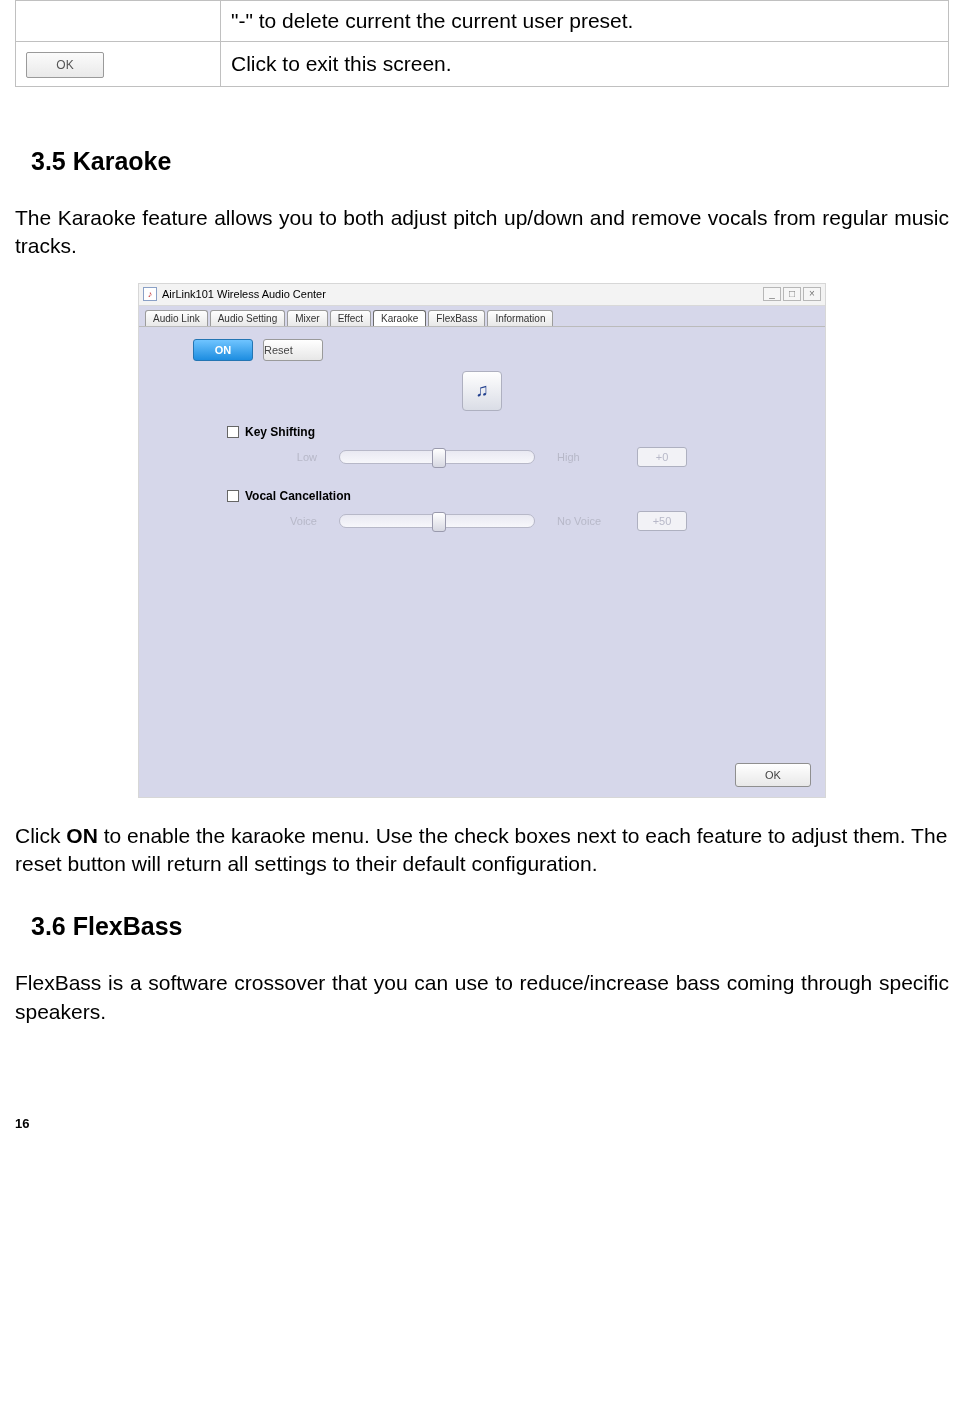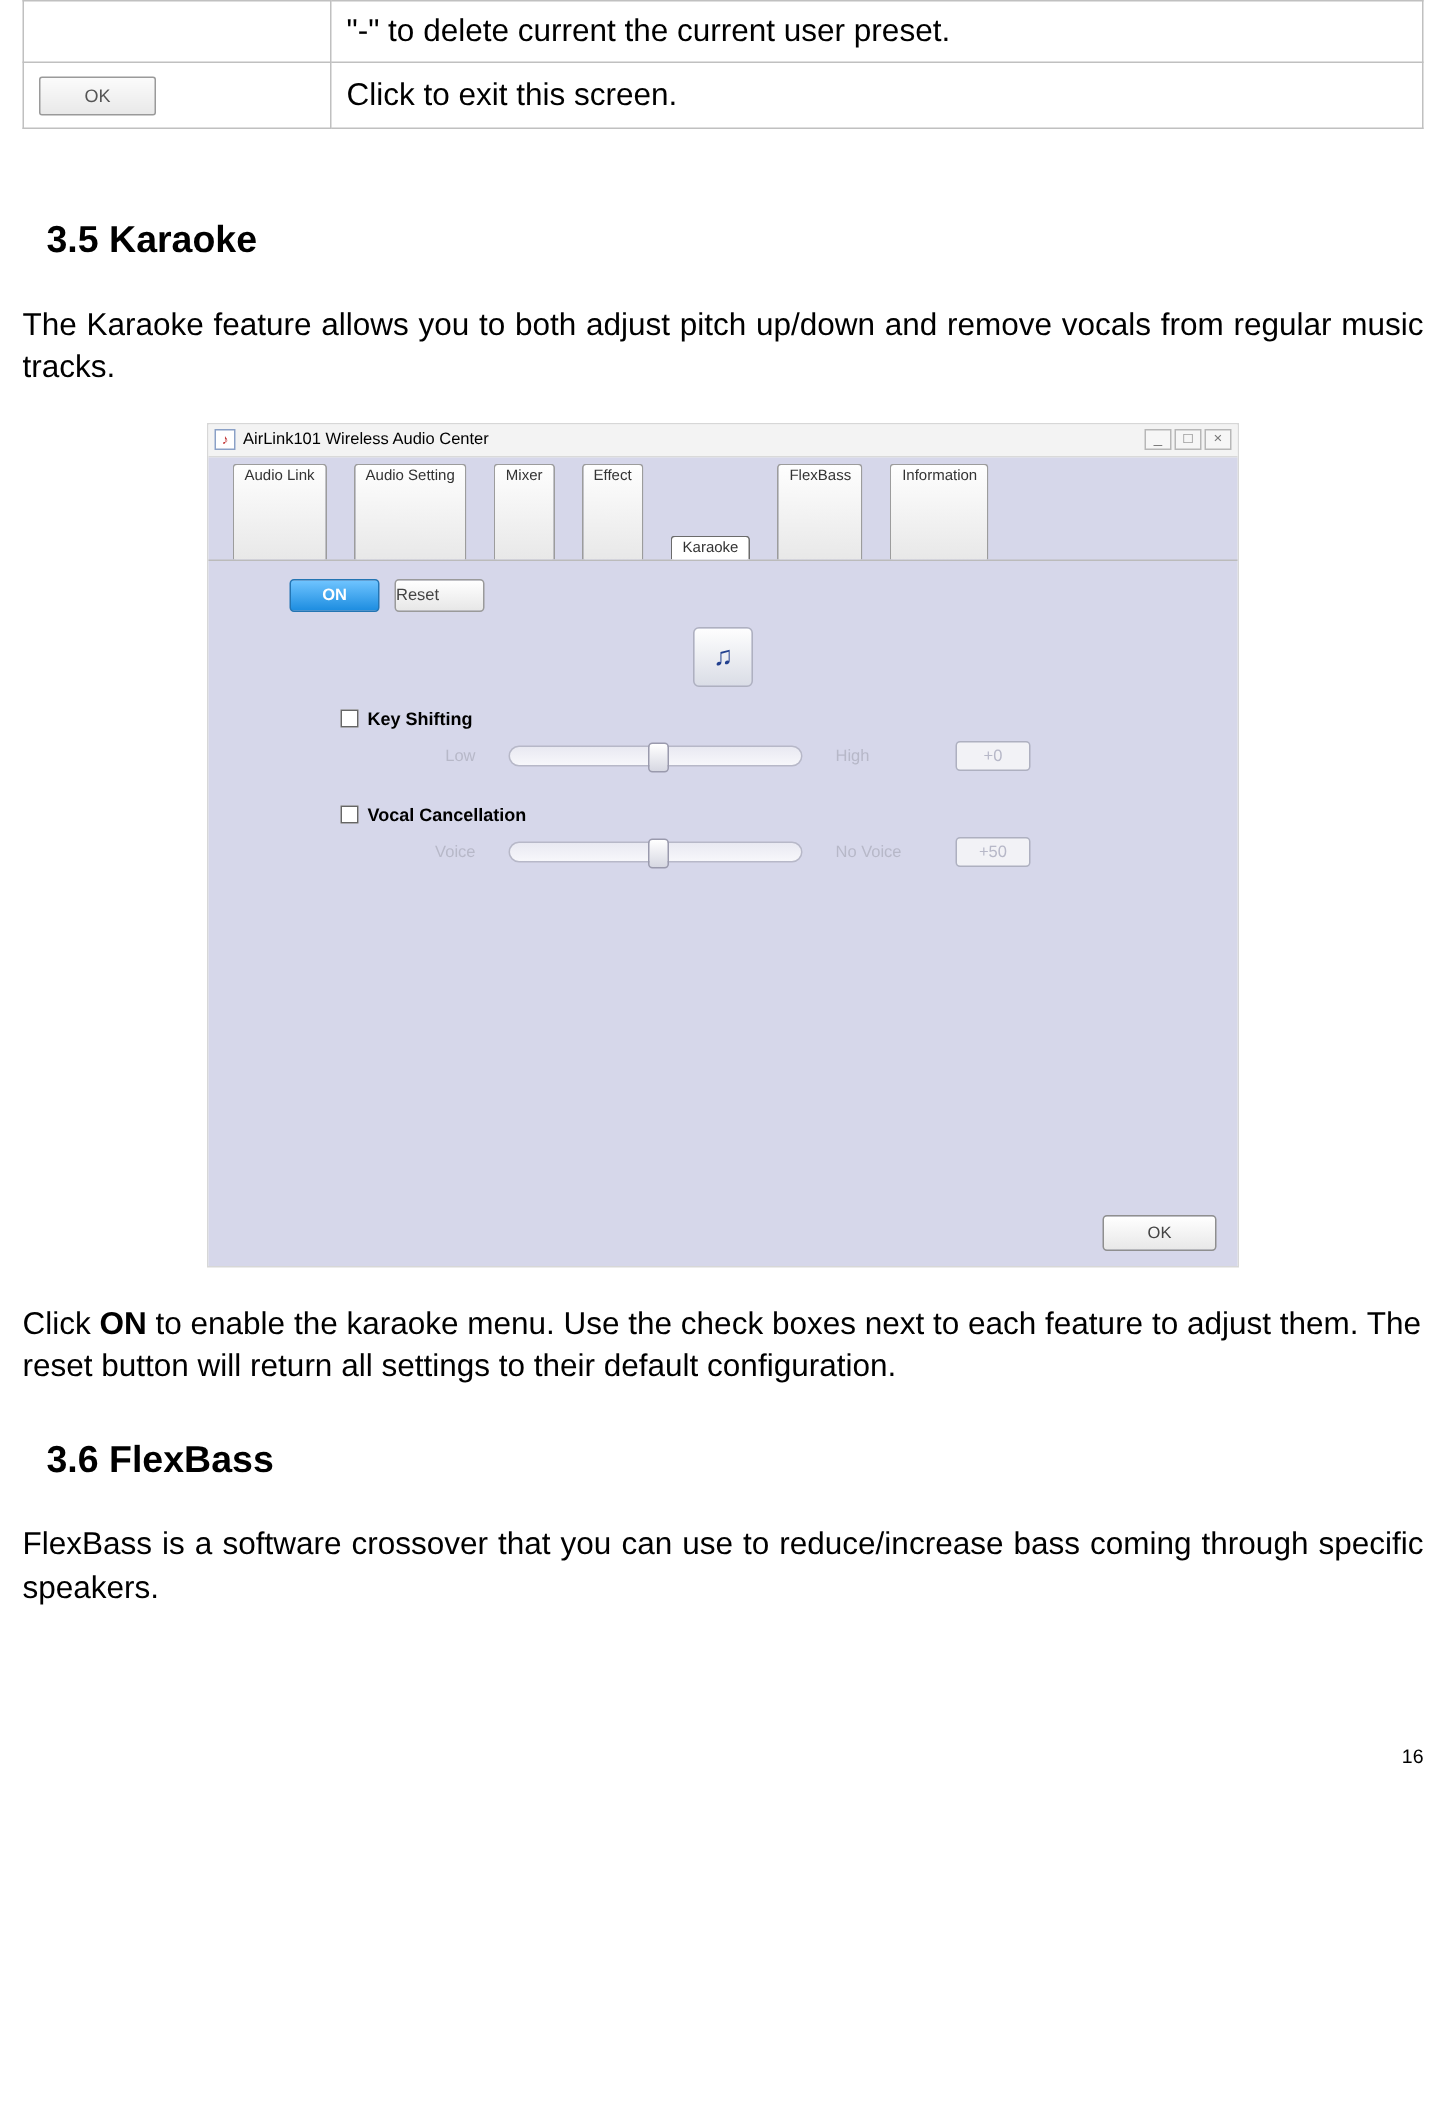--- a/index.html
+++ b/index.html
@@ -48,23 +48,23 @@
     font-weight: bold;
     margin: 60px 0 28px 16px;
   }
   p.body {
     font-size: 21px;
     line-height: 1.35;
     margin: 0 0 22px 0;
     text-align: justify;
   }
   .page-num {
-    text-align: right;
+    text-align: left;
     font-size: 13px;
-    font-weight: normal;
+    font-weight: bold;
     margin-top: 90px;
   }
 
   
   .shot-wrap {
     width: 688px;
     margin: 6px auto 24px auto;
     border: 1px solid #d7d7d7;
   }
   .titlebar {
@@ -91,39 +91,38 @@
     border: 1px solid #b7b7b7;
     background: #f6f6f6;
     font-size: 10px;
     line-height: 11px;
     text-align: center;
     color: #777;
     margin-left: 2px;
   }
   .tabs {
     display: flex;
-    gap: 16px;
-    padding: 4px 6px 0 16px;
+    gap: 0;
+    padding: 4px 6px 0 6px;
     background: #d6d7ea;
     border-bottom: 1px solid #bbb;
   }
   .tab {
     font-size: 10px;
     padding: 2px 7px;
     background: linear-gradient(#fefefe,#e8e8e8);
     border: 1px solid #9c9c9c;
     border-bottom: none;
     border-radius: 3px 3px 0 0;
     margin-right: 2px;
     color: #333;
   }
   .tab.active {
     background: #fff;
     border-color: #6b6b6b;
-    margin-top: 48px;
   }
   .content {
     background: #d6d7ea;
     height: 470px;
     position: relative;
     padding: 12px 18px;
   }
   .toprow { display: flex; gap: 10px; margin-left: 36px; }
   .onbtn {
     width: 60px; height: 22px;

